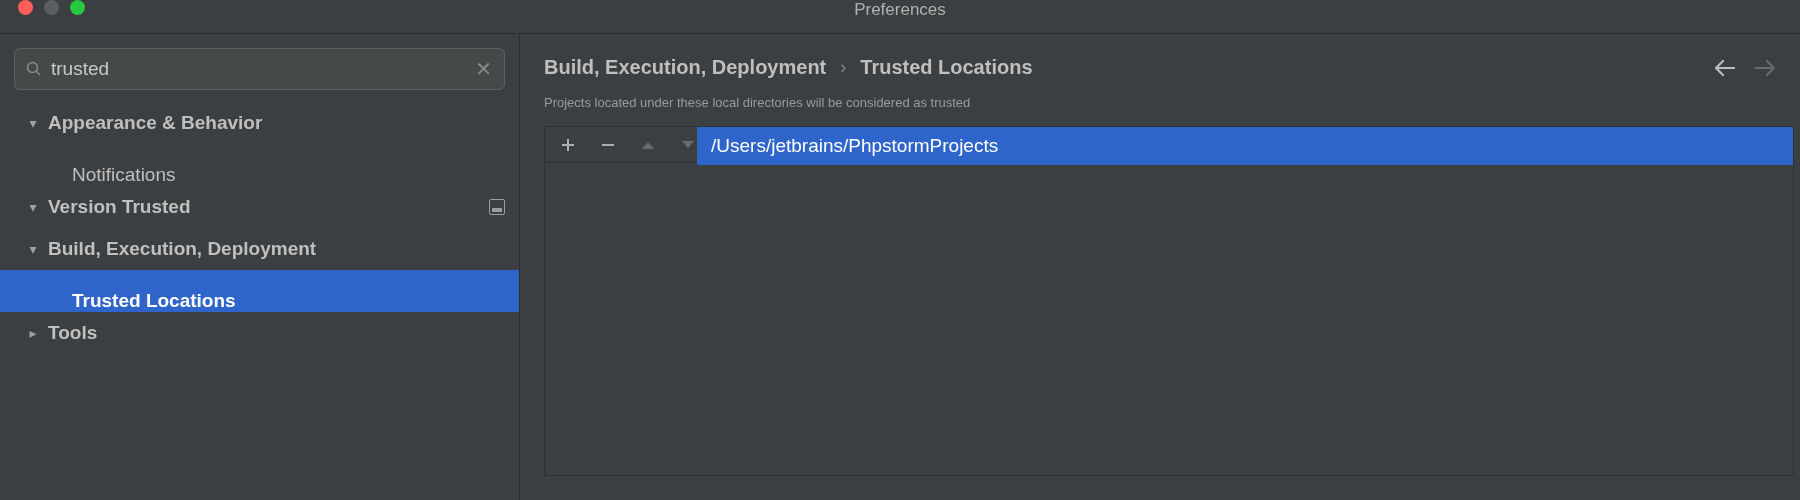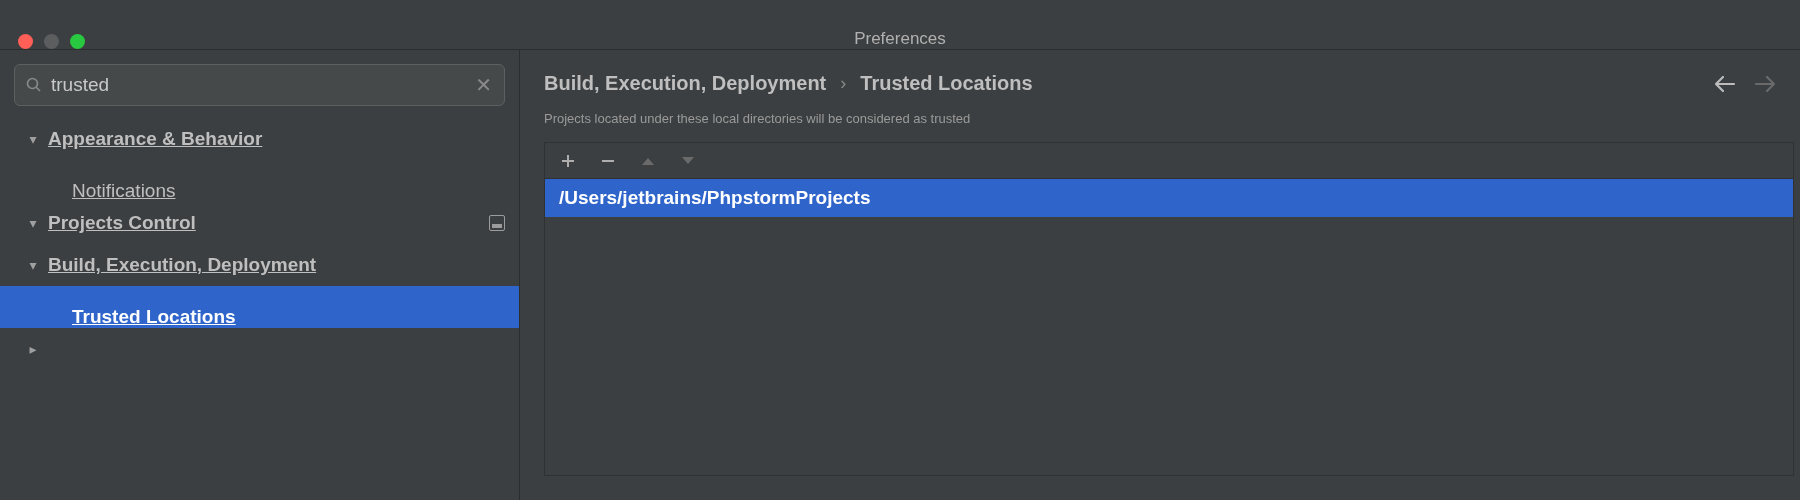--- a/index.html
+++ b/index.html
@@ -6,24 +6,24 @@
 body {
   font-family: -apple-system, BlinkMacSystemFont, "Segoe UI", Arial, sans-serif;
   background: #3c3f41;
   color: #bbbbbb;
   width: 1800px;
   height: 500px;
   overflow: hidden;
 }
 .window { display: flex; flex-direction: column; height: 100%; }
 .titlebar {
-  height: 50px;
-  background: #3c3f41;
-  display: flex;
-  align-items: flex-end;
+  height: 34px;
+  background: #3c3f41;
+  display: flex;
+  align-items: flex-start;
   position: relative;
   border-bottom: 1px solid #2b2d2f;
 }
 .traffic-lights {
   display: flex;
   gap: 11px;
   padding-left: 18px;
 }
 .tl { width: 15px; height: 15px; border-radius: 50%; }
 .tl.red { background: #ff5f57; }
@@ -85,21 +85,21 @@
 .tree-item.selected { background: #2f65ca; color: #ffffff; }
 .tree-item .arrow {
   width: 18px;
   display: inline-flex;
   align-items: center;
   justify-content: center;
   margin-right: 6px;
   color: #a0a0a0;
   font-size: 14px;
 }
-.tree-item .label { font-weight: 600; flex: 1; text-decoration: underline; }
+.tree-item .label { font-weight: 600; flex: 1; }
 .tree-item.child .label { font-weight: 400; }
 .tree-item.selected .label { font-weight: 600; }
 .settings-icon {
   width: 16px; height: 16px;
   border: 1.5px solid #9c9c9c;
   border-radius: 2px;
   position: relative;
 }
 .settings-icon::after {
   content: "";
@@ -135,23 +135,22 @@
   padding: 6px 24px 16px 24px;
   font-size: 13px;
   color: #9a9a9a;
 }
 .list-panel {
   margin: 0 6px 24px 24px;
   flex: 1;
   border: 1px solid #2f3133;
   background: #3c3f41;
   display: flex;
-  flex-direction: column;
+  flex-direction: row;
   min-height: 0;
-  font-weight: bold;
 }
 .list-toolbar {
   height: 36px;
   border-bottom: 1px solid #2f3133;
   display: flex;
   align-items: center;
   padding-left: 14px;
   gap: 22px;
 }
 .tb-btn {
@@ -203,32 +202,33 @@
       <div class="tree">
         <div class="tree-item">
           <span class="arrow">▾</span>
           <span class="label">Appearance &amp; Behavior</span>
         </div>
         <div class="tree-item child">
           <span class="label">Notifications</span>
         </div>
         <div class="tree-item">
           <span class="arrow">▾</span>
-          <span class="label">Projects Control</span>
+          <span class="label">Version Trusted</span>
           <span class="settings-icon"></span>
         </div>
         <div class="tree-item">
           <span class="arrow">▾</span>
           <span class="label">Build, Execution, Deployment</span>
         </div>
         <div class="tree-item child selected">
           <span class="label">Trusted Locations</span>
         </div>
         <div class="tree-item">
           <span class="arrow">▸</span>
+          <span class="label">Tools</span>
         </div>
       </div>
     </div>
 
     <div class="content">
       <div class="breadcrumb-row">
         <div class="breadcrumb">
           <span>Build, Execution, Deployment</span>
           <span class="sep">›</span>
           <span>Trusted Locations</span>

